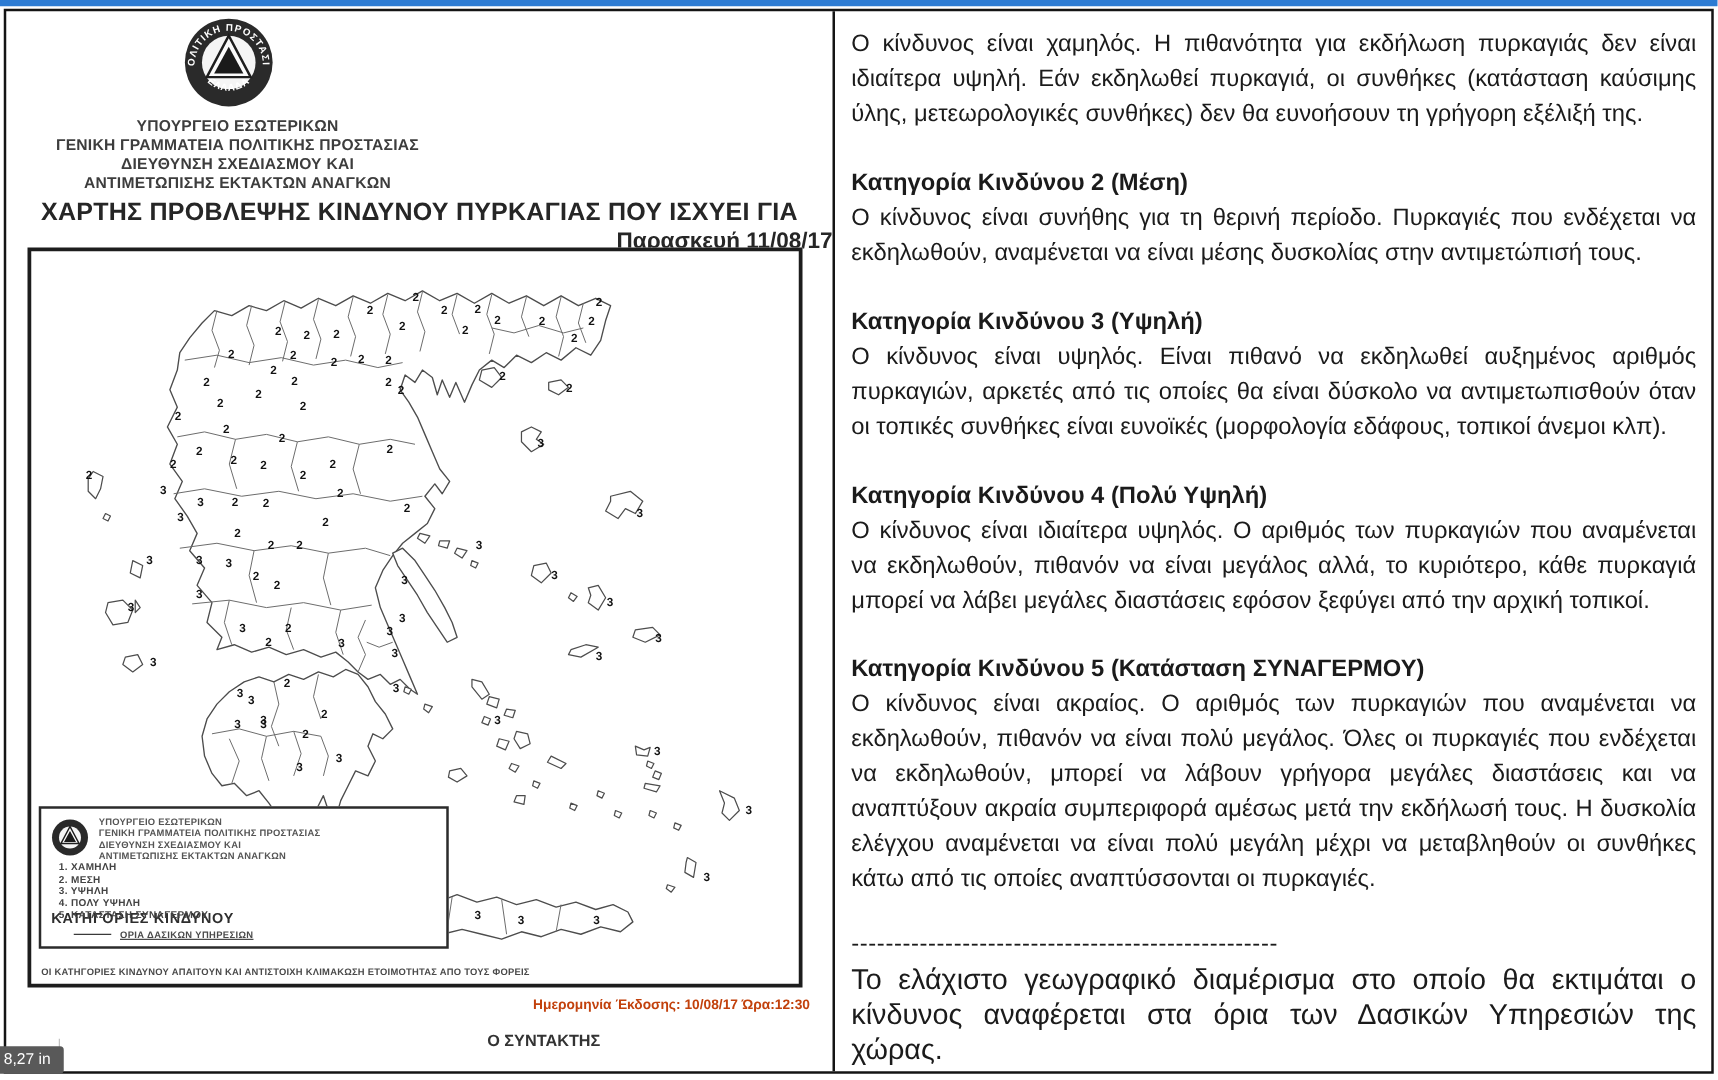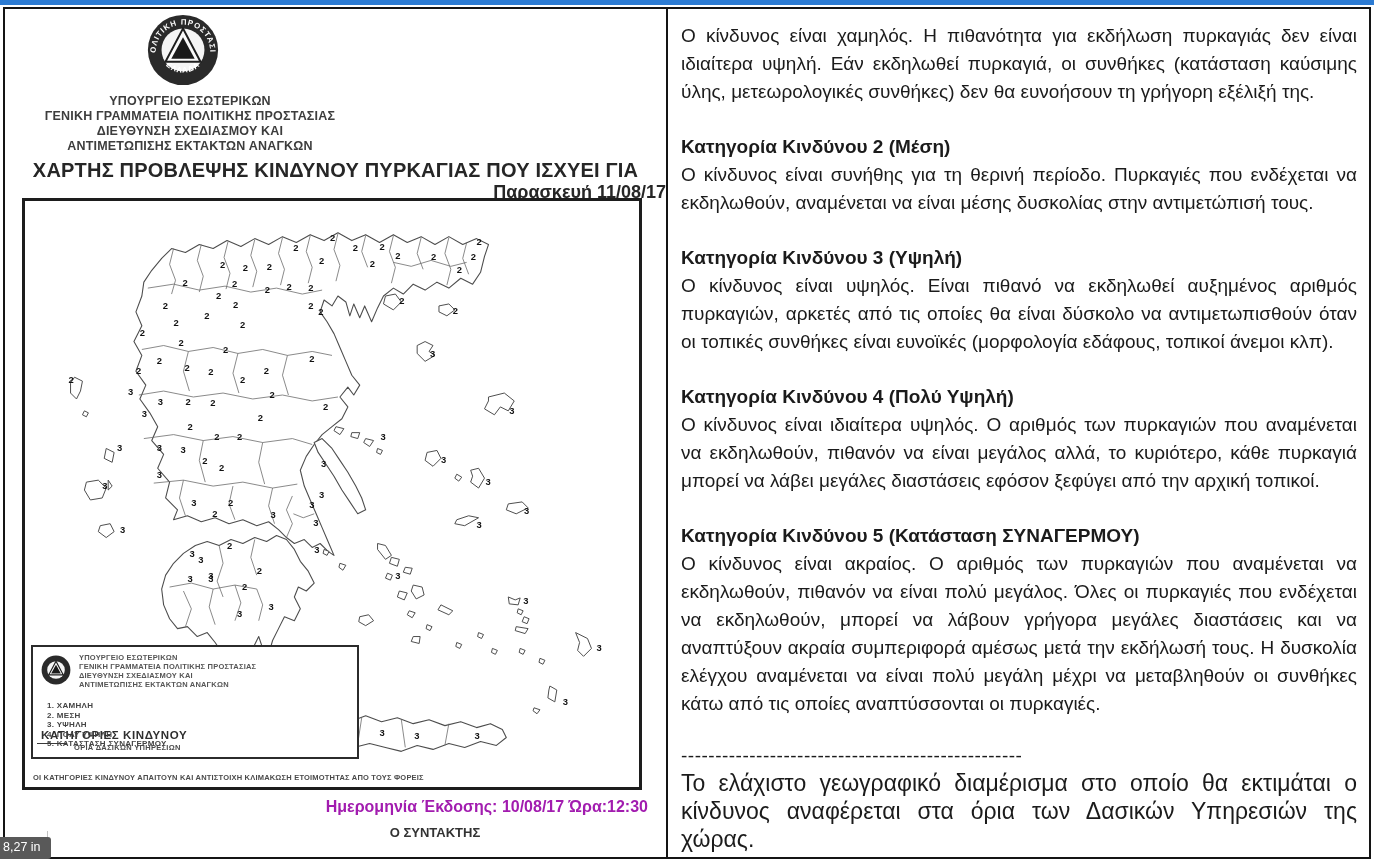--- a/index.html
+++ b/index.html
@@ -24,29 +24,29 @@
   .isle{fill:#ffffff;stroke:#4d4d4d;stroke-width:1;stroke-linejoin:round;}
   .inner-borders{fill:none;stroke:#6a6a6a;stroke-width:.8;stroke-linejoin:round;}
   .rl{font-family:"Liberation Sans",sans-serif;font-size:9.5px;font-weight:700;fill:#111;}
   .legend{position:absolute;left:6px;bottom:28px;width:328px;height:114px;
     border:2px solid #2b2b2b;box-sizing:border-box;background:#fff;}
   .legend-logo{position:absolute;left:7px;top:7px;width:32px;height:32px;}
   .legend-agency{position:absolute;left:46px;top:6px;font-size:7.5px;font-weight:700;
     color:#555;line-height:9px;letter-spacing:.2px;white-space:nowrap;}
   .legend-heading{position:absolute;left:8px;top:42px;font-size:11.5px;font-weight:700;
     color:#2e2e2e;letter-spacing:.6px;margin-top:40px;}
-  .legend-items{position:absolute;left:14px;top:54px;font-size:8px;font-weight:700;
+  .legend-items{position:absolute;left:14px;top:42px;font-size:8px;font-weight:700;
     color:#444;line-height:9.6px;letter-spacing:.3px;}
-  .legend-boundary{position:absolute;left:4px;bottom:5px;font-size:7.5px;font-weight:700;
-    color:#4a4a4a;letter-spacing:.3px;display:flex;}
+  .legend-boundary{position:absolute;left:26px;bottom:5px;font-size:7.5px;font-weight:700;
+    color:#4a4a4a;letter-spacing:.3px;display:flex;align-items:center;text-decoration:underline;}
   .legend-boundary .bline{display:inline-block;width:30px;height:0;border-top:1.6px solid #3a3a3a;
     margin-right:7px;}
   .map-footnote{position:absolute;left:8px;bottom:5px;font-size:7.5px;font-weight:700;
     color:#4a4a4a;letter-spacing:.2px;white-space:nowrap;}
-  .issue-line{position:absolute;right:18px;top:789px;font-size:16px;font-weight:700;color:#a21caf;}
+  .issue-line{position:absolute;right:18px;top:789px;font-size:11px;font-weight:700;color:#c2410c;}
   .author-line{position:absolute;left:330px;top:816px;width:200px;text-align:center;
     font-size:13px;font-weight:700;color:#333;}
   
   .right-cell{position:absolute;left:663px;right:0;top:0;bottom:0;
     padding:13px 12px 6px 13px;box-sizing:border-box;color:#1b1b1b;}
   .sec{margin-bottom:27px;}
   .sec-h{font-size:19px;font-weight:700;line-height:28px;}
   .sec-b{font-size:19px;line-height:28px;text-align:justify;}
   .rc-footer{position:absolute;left:13px;right:12px;bottom:4px;}
   .rc-dashes{font-size:19px;line-height:26px;color:#1b1b1b;letter-spacing:.5px;}

